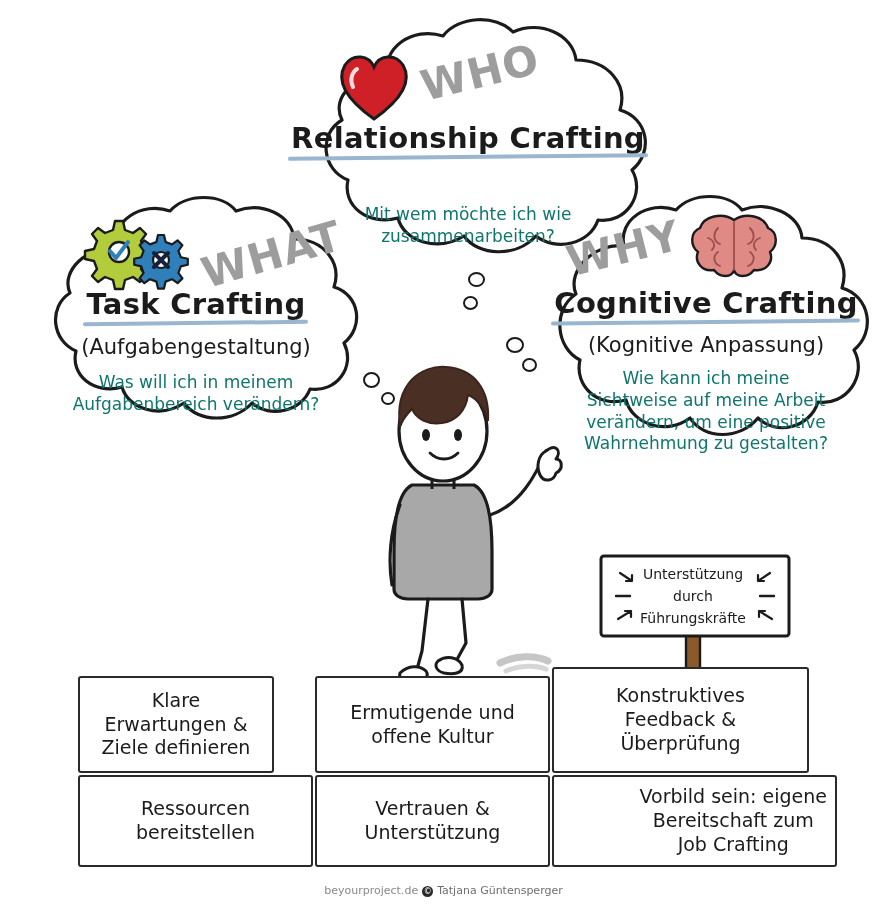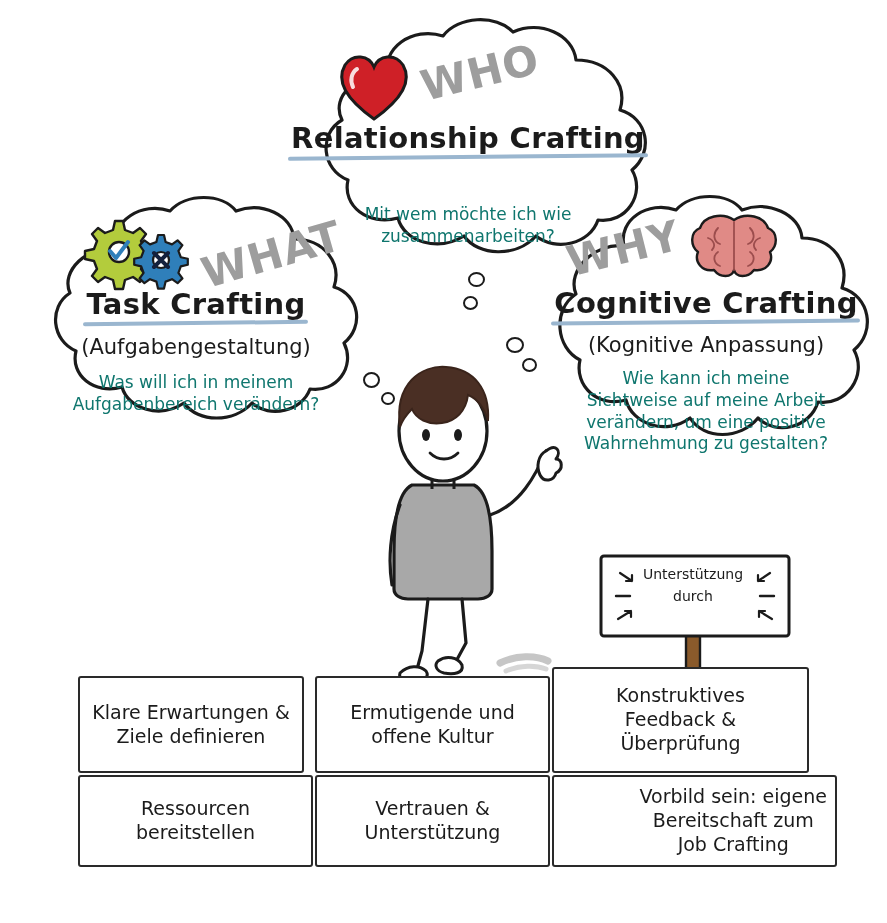--- a/index.html
+++ b/index.html
@@ -330,25 +330,26 @@
 
       <path d="M22 20 L34 28 M34 28 L28 28 M34 28 L34 22" fill="none" stroke="#1b1b1b" stroke-width="2.2" stroke-linecap="round"></path>
       <path d="M172 20 L160 28 M160 28 L166 28 M160 28 L160 22" fill="none" stroke="#1b1b1b" stroke-width="2.2" stroke-linecap="round"></path>
       <path d="M18 43 L32 43" fill="none" stroke="#1b1b1b" stroke-width="2.4" stroke-linecap="round"></path>
       <path d="M176 43 L162 43" fill="none" stroke="#1b1b1b" stroke-width="2.4" stroke-linecap="round"></path>
       <path d="M20 66 L33 58 M33 58 L27 58 M33 58 L33 64" fill="none" stroke="#1b1b1b" stroke-width="2.2" stroke-linecap="round"></path>
       <path d="M174 66 L161 58 M161 58 L167 58 M161 58 L161 64" fill="none" stroke="#1b1b1b" stroke-width="2.2" stroke-linecap="round"></path>
     </svg>
     <div class="sign-text" style="top:12px;">Unterstützung</div>
     <div class="sign-text" style="top:34px;">durch</div>
+    <div class="sign-text" style="top:56px;">Führungskräfte</div>
   </div>
 
   <div id="wall">
 
-    <div class="brick" style="left:0px;   top:0px;   width:226px; height:97px; font-size:19px;">
+    <div class="brick" style="left:0px;   top:0px;   width:196px; height:97px; font-size:19px;">
       <span style="white-space:pre-line;">Klare Erwartungen &amp;
 Ziele definieren</span>
     </div>
     <div class="brick" style="left:237px; top:0px;   width:235px; height:97px; font-size:19px;align-items:center;">
       <span style="white-space:pre-line;">Ermutigende und
 offene Kultur</span>
     </div>
     <div class="brick" style="left:474px; top:-9px;  width:257px; height:106px; font-size:19px;">
       <span style="white-space:pre-line;">Konstruktives
 Feedback &amp;
@@ -363,14 +364,17 @@
       <span style="white-space:pre-line;">Vertrauen &amp;
 Unterstützung</span>
     </div>
     <div class="brick" style="left:474px; top:99px;  width:285px; height:92px; font-size:19px;justify-content:flex-end;">
       <span style="white-space:pre-line;">Vorbild sein: eigene
 Bereitschaft zum
 Job Crafting</span>
     </div>
   </div>
 
+  <div id="footer">
+    <span class="fsite">beyourproject.de</span><span class="fdot">©</span><span class="fname">Tatjana Güntensperger</span>
+  </div>
 
 </div>
 
 </body></html>

